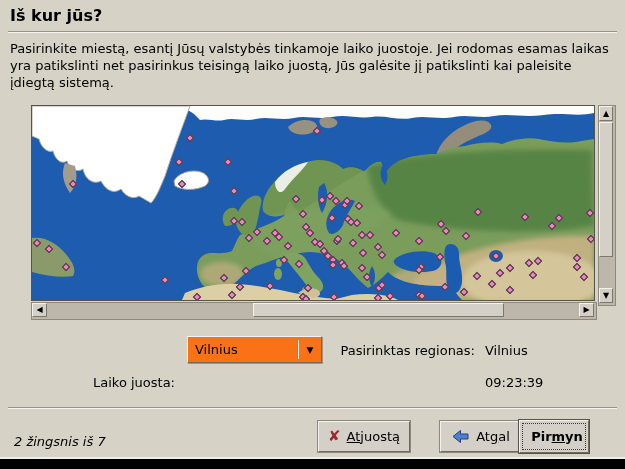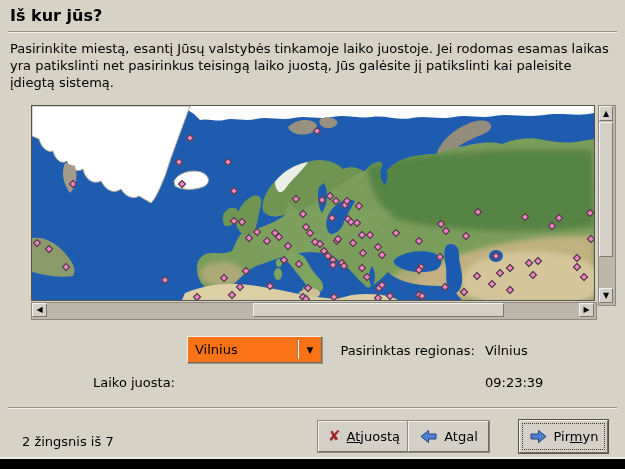--- a/index.html
+++ b/index.html
@@ -48,33 +48,33 @@
   .combo{
     position:absolute;left:187px;top:336px;width:135px;height:27px;box-sizing:border-box;
     background:#f97316;border:1px solid;border-color:#f4f2ec #6f6b61 #6f6b61 #f4f2ec;
     box-shadow:1px 1px 0 #9a968c;display:flex;align-items:center;cursor:default;
   }
   .combo-value{flex:1;padding-left:7px;}
   .combo-sep{width:1px;height:19px;background:#8d897e;border-right:1px solid #f4f2ec;}
   .combo-arrow{width:22px;text-align:center;font-size:9px;color:#000;}
   
   .hr-actions{left:8px;top:407px;width:609px;}
-  .step{position:absolute;left:22px;top:434px;}
+  .step{position:absolute;left:14px;top:434px;font-style:italic;}
   .btn{
     position:absolute;top:421px;height:31px;box-sizing:border-box;
     background:#d4d0c8;border:1px solid;border-color:#f4f2ec #6f6b61 #6f6b61 #f4f2ec;
     box-shadow:0 0 0 1px #8c887e;
     display:flex;align-items:center;justify-content:center;gap:6px;
     font-family:inherit;font-size:13px;color:#000;padding:0 8px;cursor:default;
   }
   .btn u{text-decoration:underline;}
   .btn-cancel{left:318px;width:92px;}
-  .btn-back{left:408px;width:81px;}
-  .btn-next{left:518px;top:419px;height:35px;width:91px;border:1px solid #55524a;
-    box-shadow:none;background:#d4d0c8;}
+  .btn-back{left:440px;width:81px;}
+  .btn-next{left:518px;top:419px;height:35px;width:72px;border:1px solid #55524a;
+    box-shadow:none;background:#d4d0c8;font-weight:bold;}
   .btn-next .bevel{position:absolute;inset:0;border:1px solid;border-color:#f4f2ec #6f6b61 #6f6b61 #f4f2ec;}
   .focus-dots{position:absolute;inset:3px;border:1px dotted #3a3a3a;pointer-events:none;}
   .icon-x{color:#9d2a2a;font-size:15px;font-weight:bold;line-height:15px;position:relative;z-index:1;}
   .btn-label{position:relative;z-index:1;}
   .arrow-svg{display:block;position:relative;z-index:1;}
   
   .bottom-light{position:absolute;left:0;top:457px;width:625px;height:2px;background:#efece3;}
   .desktop-strip{position:absolute;left:0;top:459px;width:625px;height:10px;background:#000;}
 </style>
 </head>

